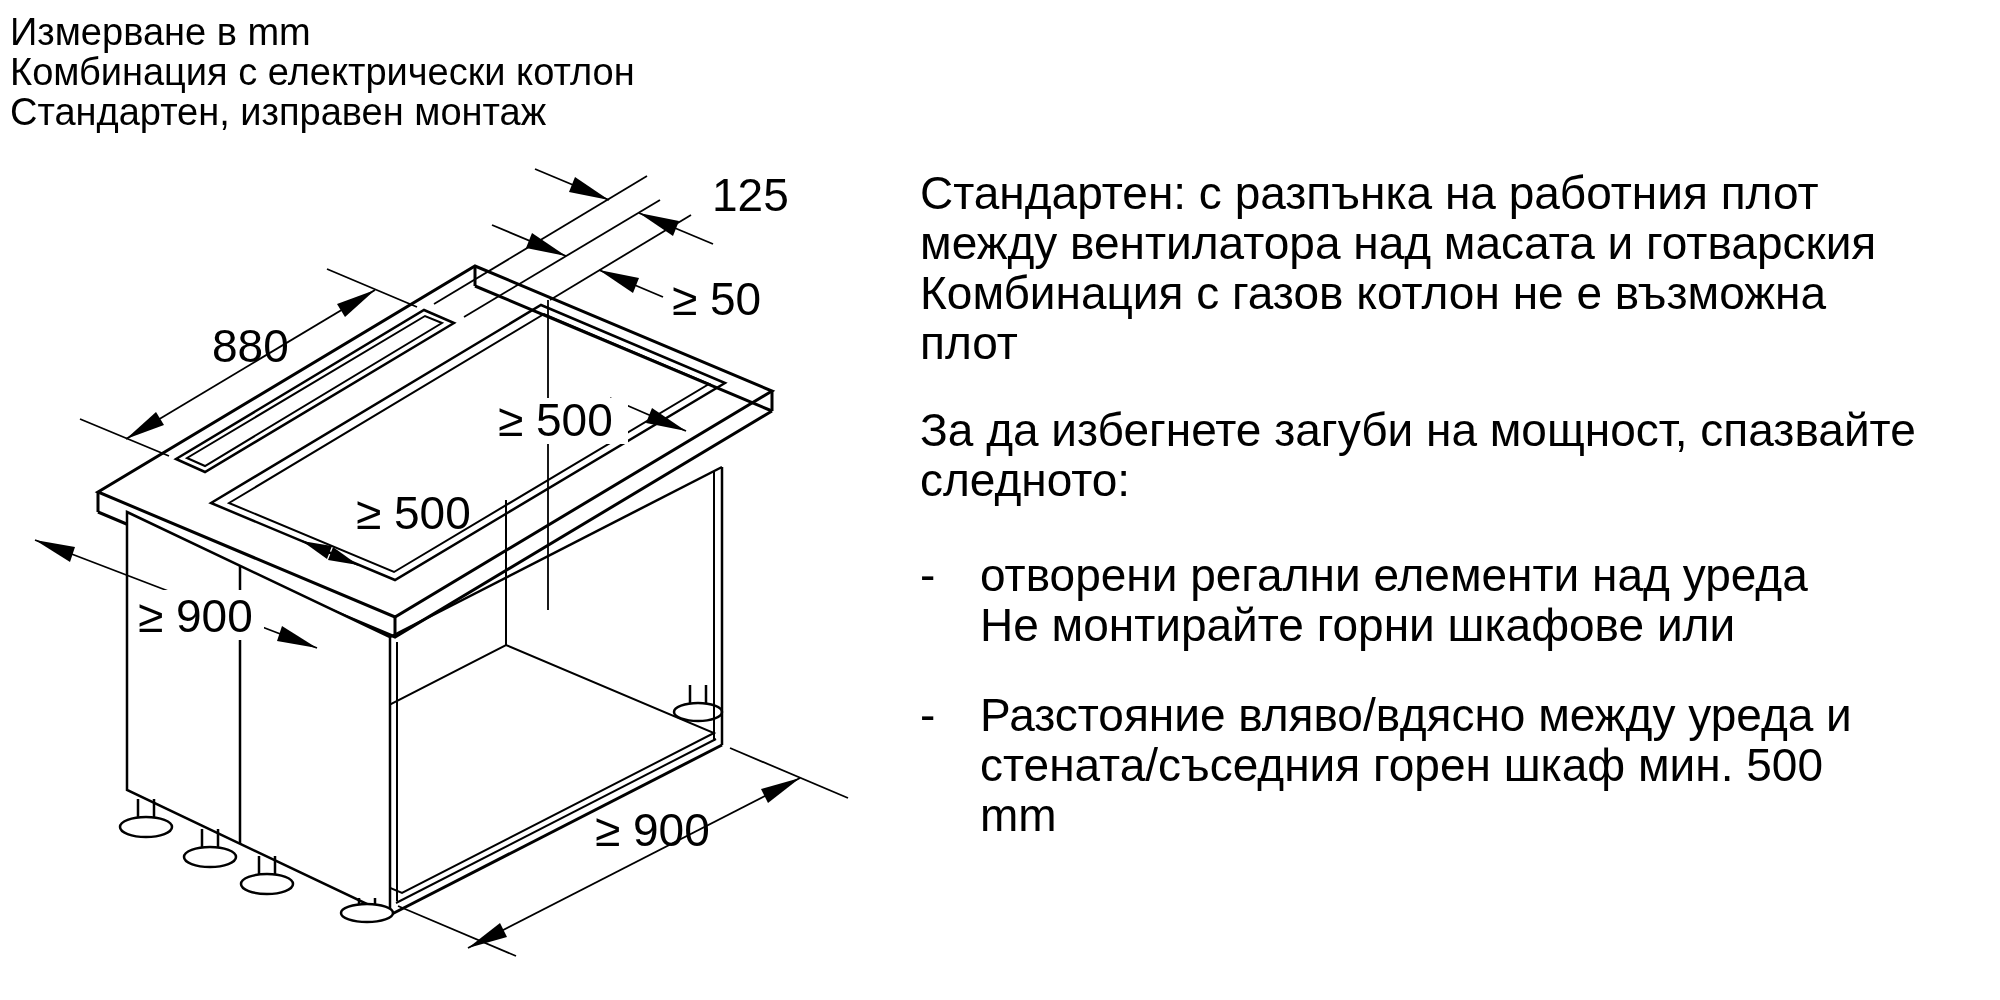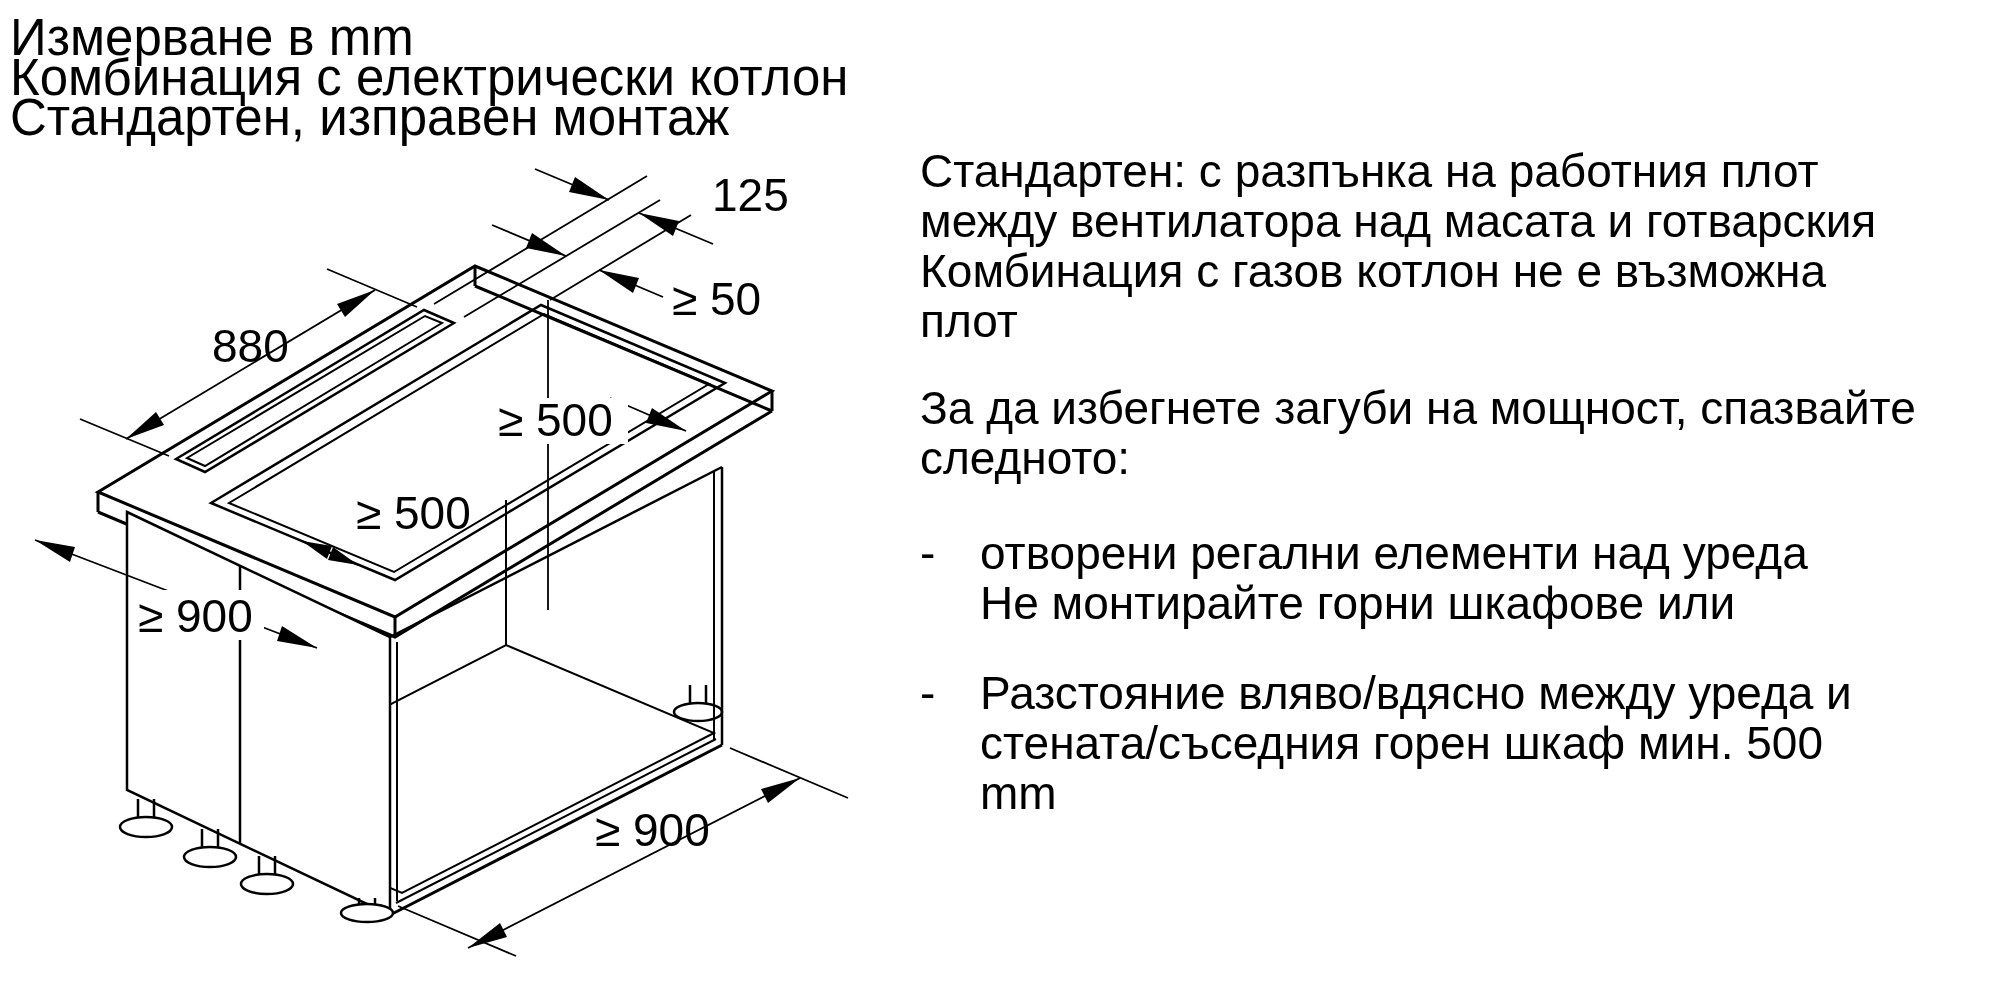--- a/index.html
+++ b/index.html
@@ -1,36 +1,36 @@
 <!DOCTYPE html>
 <html><head>
 <meta charset="utf-8">
 <style>
   html,body{margin:0;padding:0;background:#fff;}
   #stage{
     position:relative;width:2000px;height:1000px;background:#ffffff;
     font-family:"Liberation Sans", sans-serif;color:#000;overflow:hidden;
   }
   
-  #titleblock{position:absolute;left:10px;top:18px;line-height:40px;font-size:51px;}
+  #titleblock{position:absolute;left:10px;top:12px;line-height:40px;font-size:38px;}
   .t-reg{font-weight:400;}
   .t-bold{font-weight:400;}
   
   #drawing{position:absolute;left:0;top:0;}
   #drawing text{font-family:"Liberation Sans", sans-serif;font-size:46px;fill:#000;}
   .ln{stroke:#000;fill:none;}
   .w3{stroke-width:3px;}
   .w25{stroke-width:2.5px;}
   .w2{stroke-width:2px;}
   .dim{stroke:#000;stroke-width:1.8px;fill:none;}
   .ah{fill:#000;stroke:none;}
   .facefill{fill:#fff;stroke:#000;}
   .backing{fill:#fff;stroke:none;}
   
-  #infocol{position:absolute;left:920px;top:146px;width:1030px;font-size:46px;line-height:50px;}
+  #infocol{position:absolute;left:920px;top:168px;width:1030px;font-size:46px;line-height:50px;}
   .para{margin:0;}
   .p-power{margin-top:37px;}
   .bullet{display:flex;align-items:flex-start;}
   .b1{margin-top:45px;}
   .b2{margin-top:40px;}
   .dash{width:60px;flex:0 0 60px;}
 </style>
 </head>
 <body>
 

